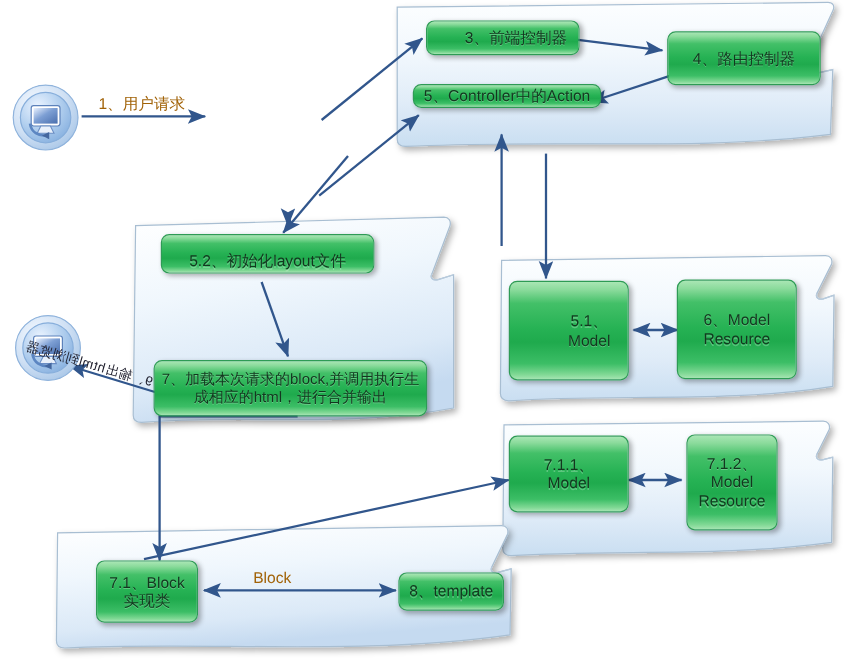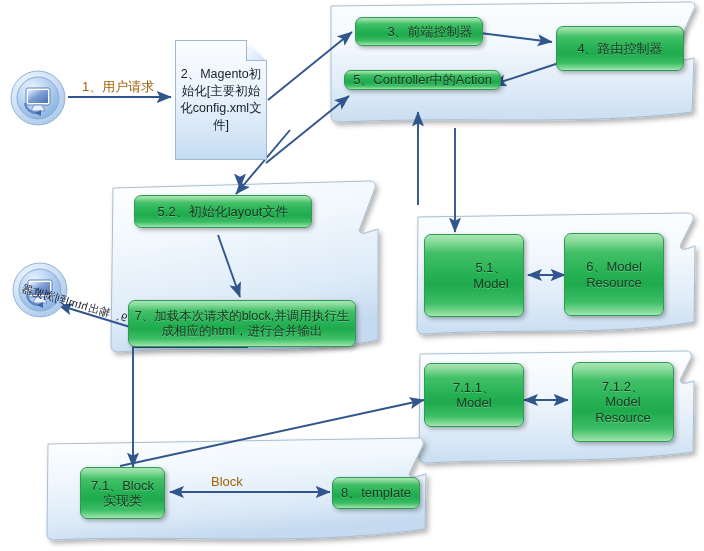--- a/index.html
+++ b/index.html
@@ -261,39 +261,34 @@
   <svg class="pc-icon" style="left:12px; top:262px;" viewBox="0 0 56 56" xmlns="http://www.w3.org/2000/svg">
     <circle cx="28" cy="28" r="27" fill="url(#ringG)" stroke="#8fb3dc" stroke-width="1"></circle>
     <circle cx="28" cy="28" r="21" fill="url(#innerG)" stroke="#87aedb" stroke-width="1"></circle>
     <rect x="16" y="18" width="24" height="17" rx="2" fill="#ffffff" stroke="#5d82bb" stroke-width="1"></rect>
     <rect x="18" y="20" width="20" height="13" fill="url(#screenG)"></rect>
     <path d="M24,35 L21,41 L35,41 L32,35 Z" fill="#e8f0fb" stroke="#6a8dc4" stroke-width="0.9"></path>
     <path d="M15,33 C16,40 22,44 30,43" fill="none" stroke="#5c86c2" stroke-width="2.2"></path>
     <path d="M31,40 L25,43 L31,46 Z" fill="#44679f"></path>
   </svg>
 
-  <div id="doc-node-2">
-    <div class="doc-body"></div>
-    <div class="doc-fold"></div>
-    <div class="doc-text">2、Magento初始化[主要初始化config.xml文件]</div>
-  </div>
 
   <div class="gbox" style="left:355px; top:17px; width:128px; height:29px;padding-left:26px;">
     <span class="lbl">3、前端控制器</span>
   </div>
 
   <div class="gbox" style="left:556px; top:26px; width:128px; height:45px;">
     <span class="lbl">4、路由控制器</span>
   </div>
 
   <div class="gbox" style="left:344px; top:70px; width:157px; height:20px;">
     <span class="lbl">5、Controller中的Action</span>
   </div>
 
-  <div class="gbox" style="left:134px; top:195px; width:178px; height:33px;">
+  <div class="gbox" style="left:134px; top:195px; width:178px; height:33px;align-items:flex-end;">
     <span class="lbl">5.2、初始化layout文件</span>
   </div>
 
   <div class="gbox" style="left:128px; top:300px; width:228px; height:47px; font-size:12.5px;">
     <span class="lbl">7、加载本次请求的block,并调用执行生成相应的html，进行合并输出</span>
   </div>
 
   <div class="gbox" style="left:424px; top:234px; width:100px; height:83px;padding-left:38px;">
     <span class="lbl">5.1、  Model</span>
   </div>
@@ -301,21 +296,21 @@
   <div class="gbox" style="left:564px; top:233px; width:100px; height:83px;">
     <span class="lbl">6、Model
 Resource</span>
   </div>
 
   <div class="gbox" style="left:424px; top:363px; width:100px; height:64px;">
     <span class="lbl">7.1.1、
 Model</span>
   </div>
 
-  <div class="gbox" style="left:572px; top:362px; width:102px; height:80px;">
+  <div class="gbox" style="left:572px; top:362px; width:76px; height:80px;">
     <span class="lbl">7.1.2、
 Model
 Resource</span>
   </div>
 
   <div class="gbox" style="left:80px; top:467px; width:85px; height:52px;">
     <span class="lbl">7.1、Block
 实现类</span>
   </div>
 

